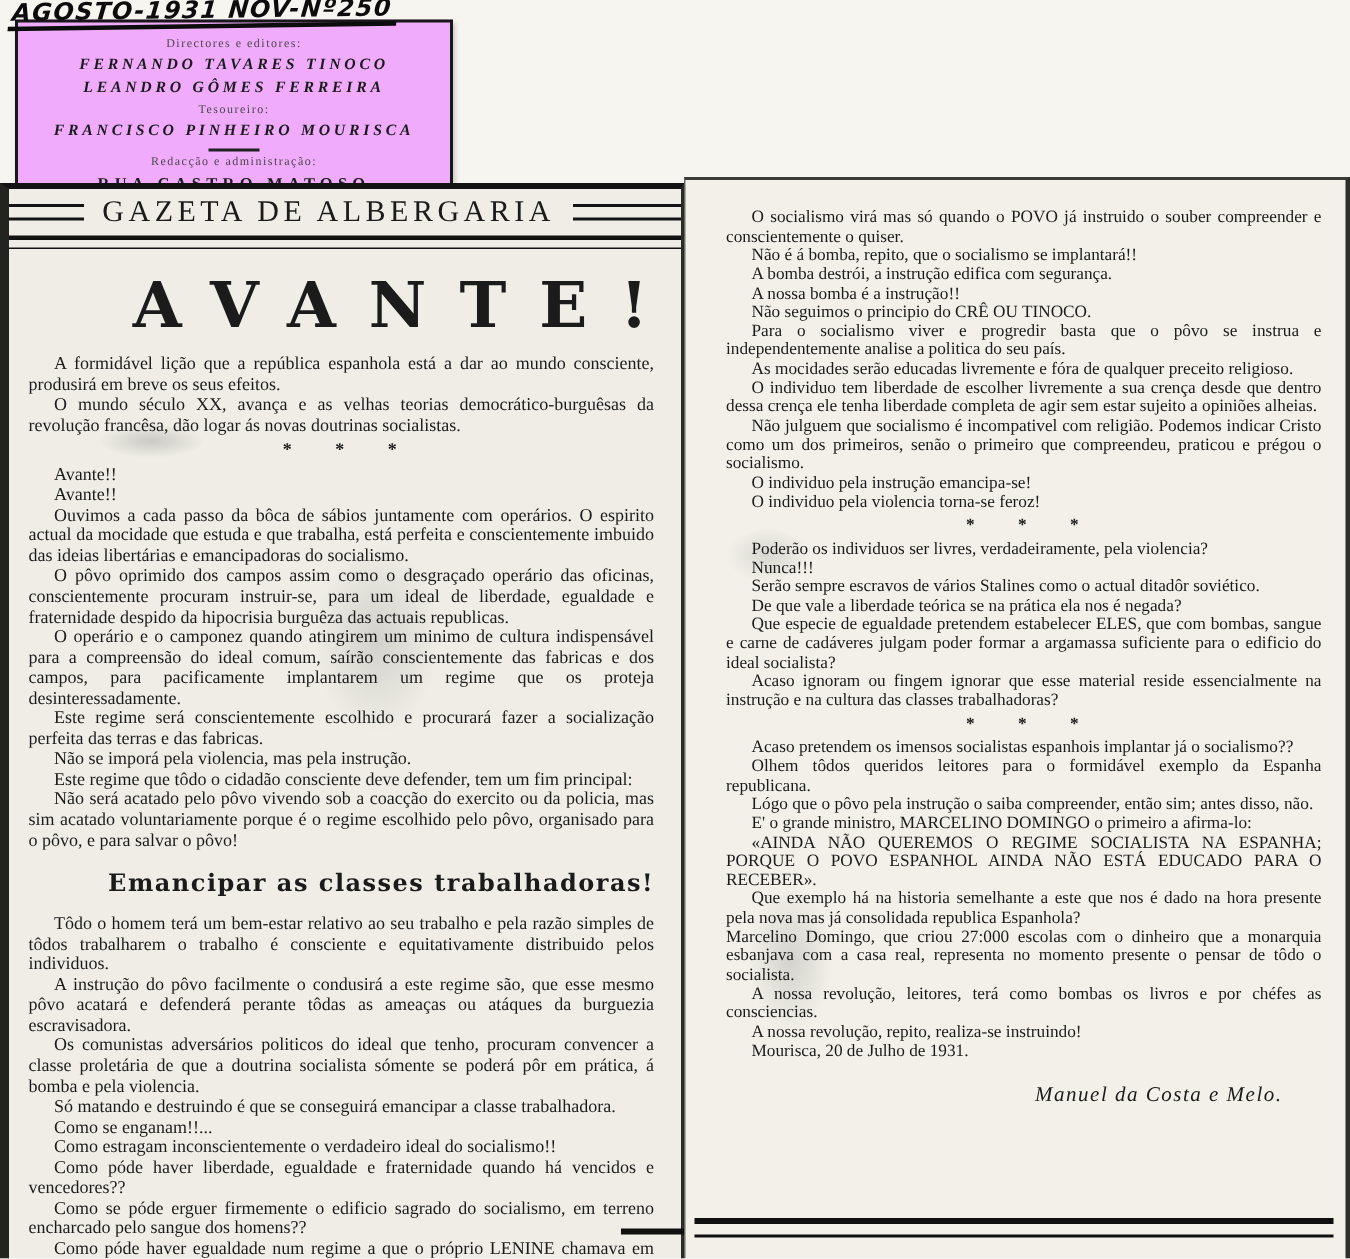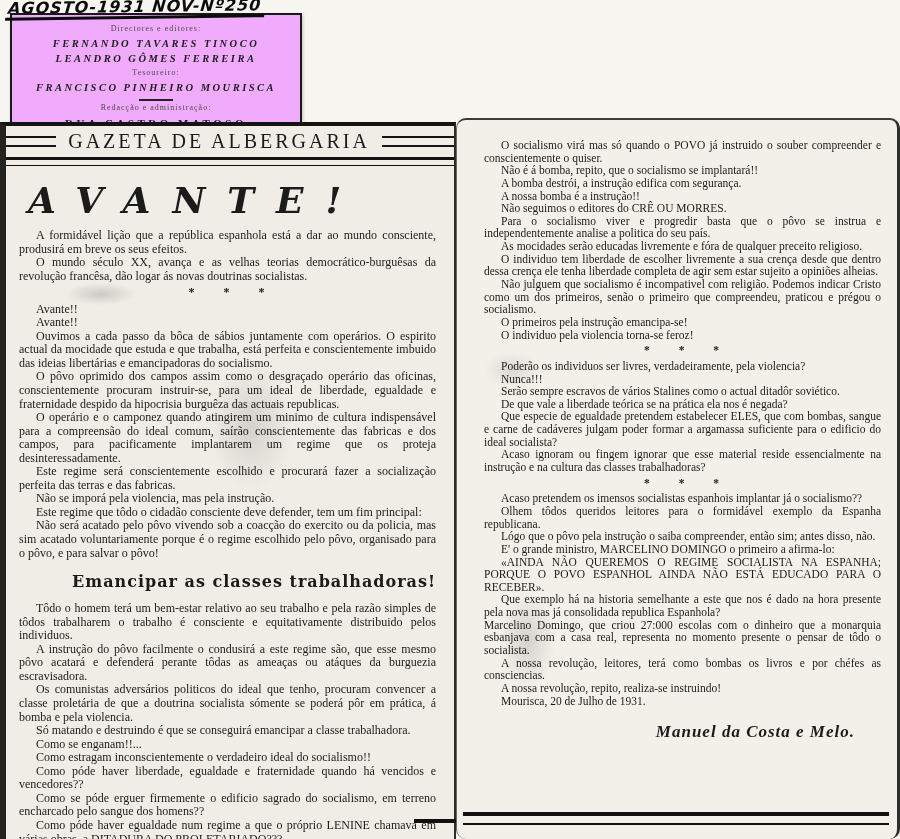--- a/index.html
+++ b/index.html
@@ -34,50 +34,49 @@
     border-left:6px solid #23231f; border-right:2px solid #2b2b28;
     background-image:radial-gradient(ellipse 60px 90px at 245px 300px, rgba(40,40,40,.14), transparent 70%),
                      radial-gradient(ellipse 50px 16px at 95px 168px, rgba(40,40,40,.18), transparent 70%);
   }
   .gzrow{display:flex; align-items:center; justify-content:center; height:30px;}
   .gzdeco{height:7px; border-top:2px solid #141414; border-bottom:2px solid #141414;}
   .gzdeco.l{width:78px;} .gzdeco.r{width:112px;}
   .gztitle{font-size:20px; letter-spacing:3px; margin:0 12px; white-space:nowrap;}
   .dblrule{height:5px; border-top:3px solid #121212; border-bottom:1px solid #121212; margin:1px 0 0;}
   .headline{
-    text-align:left; font-family:"DejaVu Serif", serif; font-weight:bold;
-    font-size:36px; letter-spacing:22px; text-indent:22px; margin:13px 0 4px; white-space:nowrap;font-style:italic;
+    text-align:right; font-family:"DejaVu Serif", serif; font-weight:bold;
+    font-size:42px; letter-spacing:22px; text-indent:22px; margin:13px 0 4px; white-space:nowrap;
   }
   
   .page-right{
     position:absolute; left:456px; top:118px; width:444px; height:721px; box-sizing:border-box;
     background:#f2f0e9; border-top:2px solid #3b3b38; border-right:3px solid #2e2e2b; border-left:1px solid #6a6a64;
     background-image:radial-gradient(ellipse 40px 70px at 70px 520px, rgba(40,40,40,.15), transparent 70%),
                      radial-gradient(ellipse 40px 26px at 55px 250px, rgba(40,40,40,.12), transparent 70%);
-    border-radius:10px;
   }
   .botrule{
     position:absolute; bottom:14px; left:6px; width:426px; height:7px;
     border-top:4px solid #101010; border-bottom:2px solid #101010;
   }
   .cornerbar{position:absolute; bottom:16px; right:-2px; width:42px; height:4px; background:#101010;}
   
   .body-left{padding:4px 18px 0 13px; font-size:12px; line-height:1.13; text-align:justify;}
   .body-right{padding:19px 16px 0 27px; font-size:11.5px; line-height:1.1; text-align:justify;}
   .blk{margin:0;}
   .blk.p{text-indent:17px;}
   .blk.p.noindent{text-indent:0;}
   .blk.stars{text-align:center; text-indent:0; word-spacing:22px; font-weight:bold; margin:3px 0; letter-spacing:2px;}
   .blk.subheading{
     text-align:right; text-indent:0; font-weight:bold; font-size:16px; letter-spacing:1px;
     margin:13px 0 11px; font-family:"DejaVu Serif", serif;
   }
   .blk.signature{
-    text-align:right; text-indent:0; font-style:italic; font-weight:bold;
-    font-size:17px; margin-top:16px; padding-right:26px; letter-spacing:1px;
+    text-align:right; text-indent:0; font-style:italic; font-weight:normal;
+    font-size:14px; margin-top:16px; padding-right:26px; letter-spacing:1px;
   }
 </style>
 </head>
 <body>
 
 <div id="canvas">
 
   <div class="handnote">AGOSTO-1931 NOV-Nº250</div>
 
   <div class="masthead">
@@ -126,26 +125,26 @@
       </div>
     <div class="cornerbar"></div>
   </div>
 
   <div class="page-right">
     <div class="body-right">
         <p class="blk p">O socialismo virá mas só quando o POVO já instruido o souber compreender e conscientemente o quiser.</p>
         <p class="blk p">Não é á bomba, repito, que o socialismo se implantará!!</p>
         <p class="blk p">A bomba destrói, a instrução edifica com segurança.</p>
         <p class="blk p">A nossa bomba é a instrução!!</p>
-        <p class="blk p">Não seguimos o editores do CRÊ OU MORRES.</p>
+        <p class="blk p">Não seguimos o principio do CRÊ OU TINOCO.</p>
         <p class="blk p">Para o socialismo viver e progredir basta que o pôvo se instrua e independentemente analise a politica do seu país.</p>
         <p class="blk p">As mocidades serão educadas livremente e fóra de qualquer preceito religioso.</p>
         <p class="blk p">O individuo tem liberdade de escolher livremente a sua crença desde que dentro dessa crença ele tenha liberdade completa de agir sem estar sujeito a opiniões alheias.</p>
         <p class="blk p">Não julguem que socialismo é incompativel com religião. Podemos indicar Cristo como um dos primeiros, senão o primeiro que compreendeu, praticou e prégou o socialismo.</p>
-        <p class="blk p">O primeiros pela instrução emancipa-se!</p>
+        <p class="blk p">O individuo pela instrução emancipa-se!</p>
         <p class="blk p">O individuo pela violencia torna-se feroz!</p>
         <p class="blk stars">* * *</p>
         <p class="blk p">Poderão os individuos ser livres, verdadeiramente, pela violencia?</p>
         <p class="blk p">Nunca!!!</p>
         <p class="blk p">Serão sempre escravos de vários Stalines como o actual ditadôr soviético.</p>
         <p class="blk p">De que vale a liberdade teórica se na prática ela nos é negada?</p>
         <p class="blk p">Que especie de egualdade pretendem estabelecer ELES, que com bombas, sangue e carne de cadáveres julgam poder formar a argamassa suficiente para o edificio do ideal socialista?</p>
         <p class="blk p">Acaso ignoram ou fingem ignorar que esse material reside essencialmente na instrução e na cultura das classes trabalhadoras?</p>
         <p class="blk stars">* * *</p>
         <p class="blk p">Acaso pretendem os imensos socialistas espanhois implantar já o socialismo??</p>

